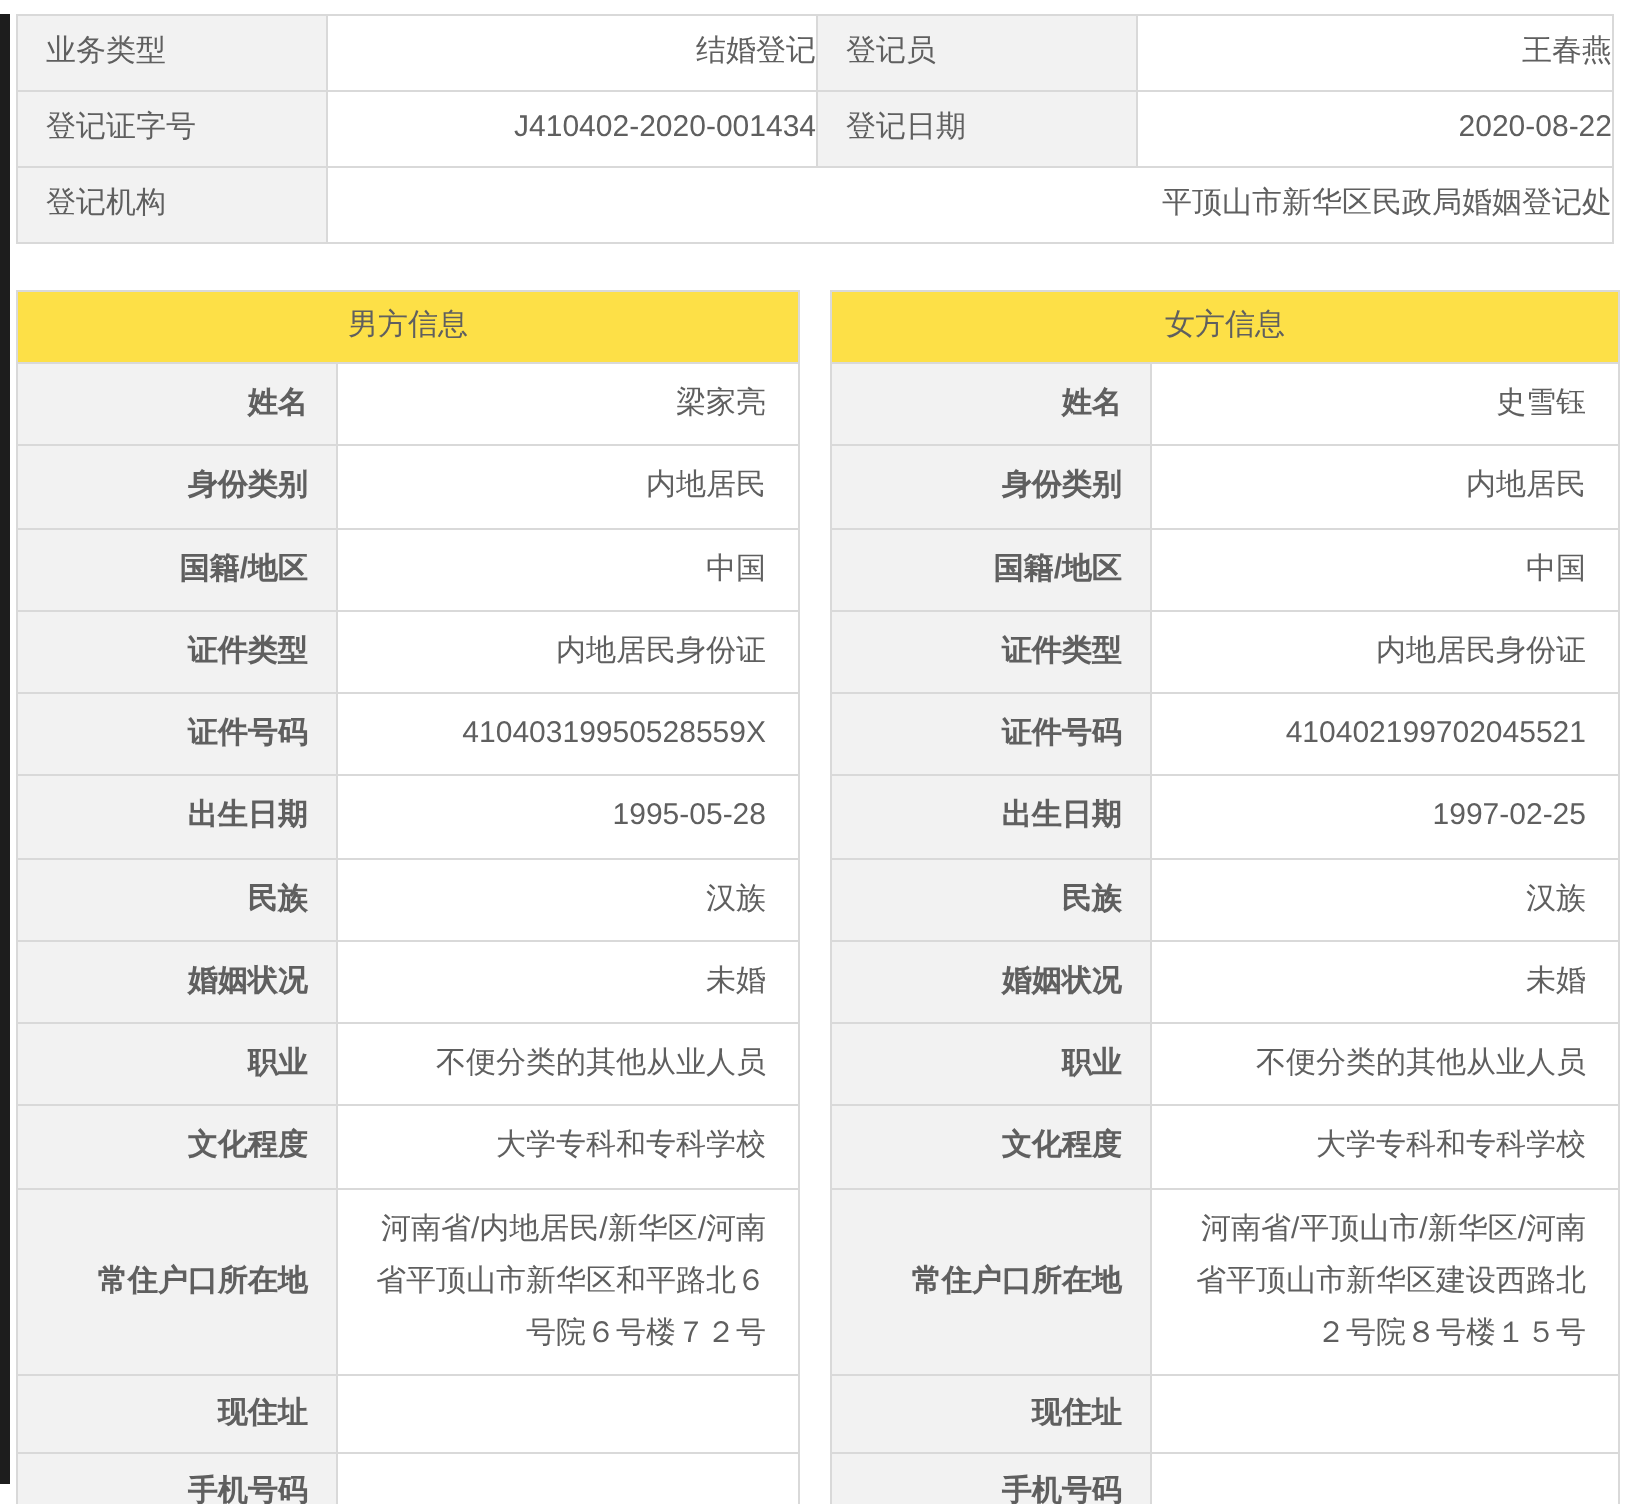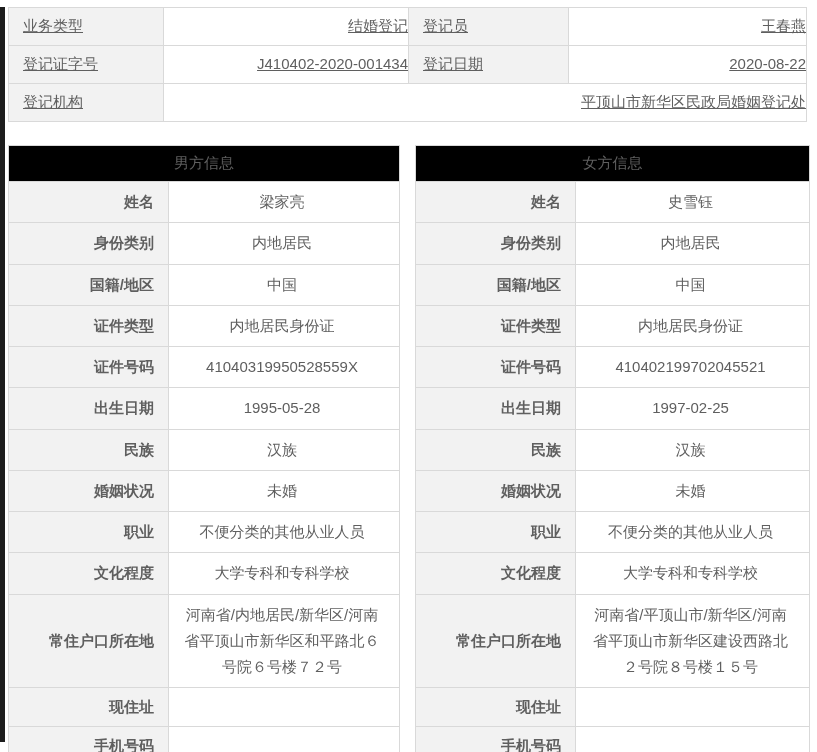--- a/index.html
+++ b/index.html
@@ -23,56 +23,56 @@
     border: 1px solid #d9d9d9;
     font-size: 15px;
     color: #5f5f5f;
     font-weight: normal;
     vertical-align: middle;
     line-height: 1.75;
     overflow: hidden;
   }
   
   table.top { width: 798px; }
-  table.top td { height: 38px; text-decoration: underline; }
+  table.top td { height: 38px; }
   table.top td.lbl {
     background: #f2f2f2;
     padding-left: 14px;
     text-align: left;
   }
   table.top td.val {
     background: #ffffff;
     padding-left: 13px;
     text-align: right;
   }
   
   .tables {
     position: absolute; left: 8px; top: 145px;
     display: flex; gap: 15px;
     align-items: flex-start;
   }
   table.person.male { width: 392px; }
   table.person.female { width: 395px; }
   table.person th.hdr {
     height: 36px;
-    background: #000000;
+    background: #fde047;
     text-align: center;
     margin-left: 46px;
   }
   table.person td { height: 39px; }
   table.person td.plbl {
     width: 160px;
     background: #f2f2f2;
     text-align: right;
     padding-right: 14px;
     font-weight: bold;
   }
   table.person td.pval {
     background: #ffffff;
-    text-align: center;
+    text-align: right;
     padding: 7px 16px 7px 12px;
     word-break: break-all;
     margin-left: 44px;
   }
 </style>
 </head>
 <body>
 
 <div class="left-bar"></div>
 

